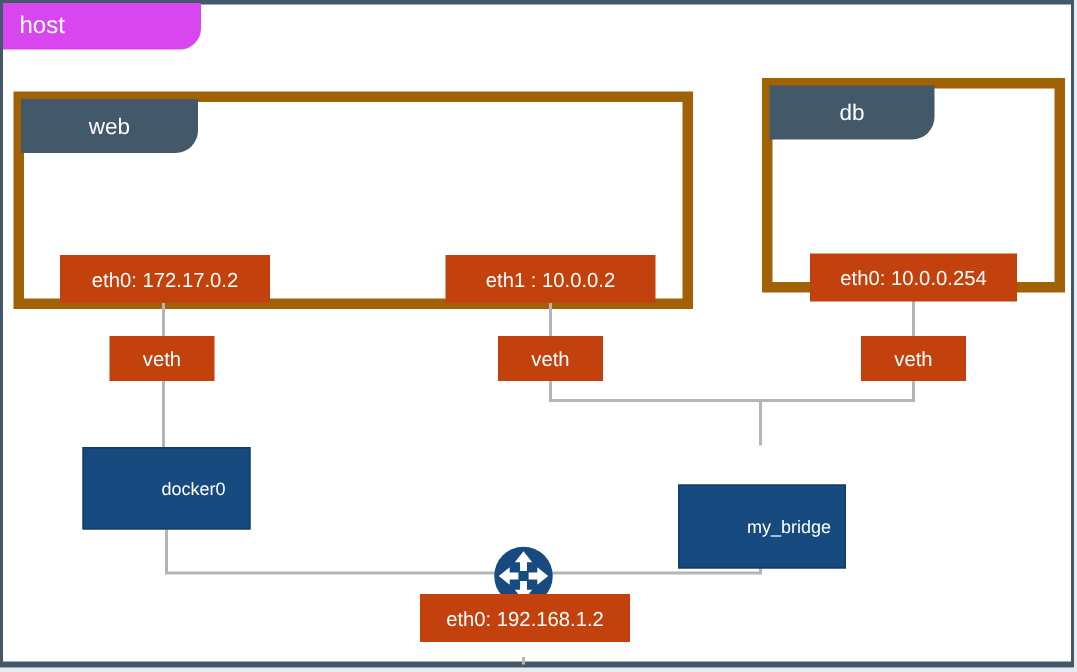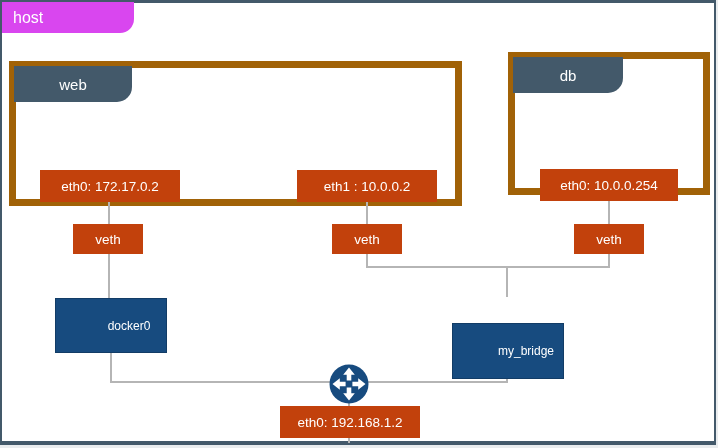--- a/index.html
+++ b/index.html
@@ -102,21 +102,21 @@
       <circle cx="20" cy="20" r="19.5" fill="#174b7f"></circle>
       <g fill="#ffffff">
         <polygon points="20,3.5 14.2,10.8 17.7,10.8 17.7,16.6 22.3,16.6 22.3,10.8 25.8,10.8"></polygon>
         <polygon points="20,3.5 14.2,10.8 17.7,10.8 17.7,16.6 22.3,16.6 22.3,10.8 25.8,10.8" transform="rotate(90 20 20)"></polygon>
         <polygon points="20,3.5 14.2,10.8 17.7,10.8 17.7,16.6 22.3,16.6 22.3,10.8 25.8,10.8" transform="rotate(180 20 20)"></polygon>
         <polygon points="20,3.5 14.2,10.8 17.7,10.8 17.7,16.6 22.3,16.6 22.3,10.8 25.8,10.8" transform="rotate(270 20 20)"></polygon>
       </g>
     </svg>
   </div>
 
-  <div class="blue-box" style="left:280px;top:406px;width:140px;height:32px;">
+  <div class="blue-box" style="left:280px;top:396px;width:140px;height:32px;">
     <span>eth0: 192.168.1.2</span>
   </div>
 
   <div class="host-tab">
     <span>host</span>
   </div>
 
 </div>
 
 </body></html>

